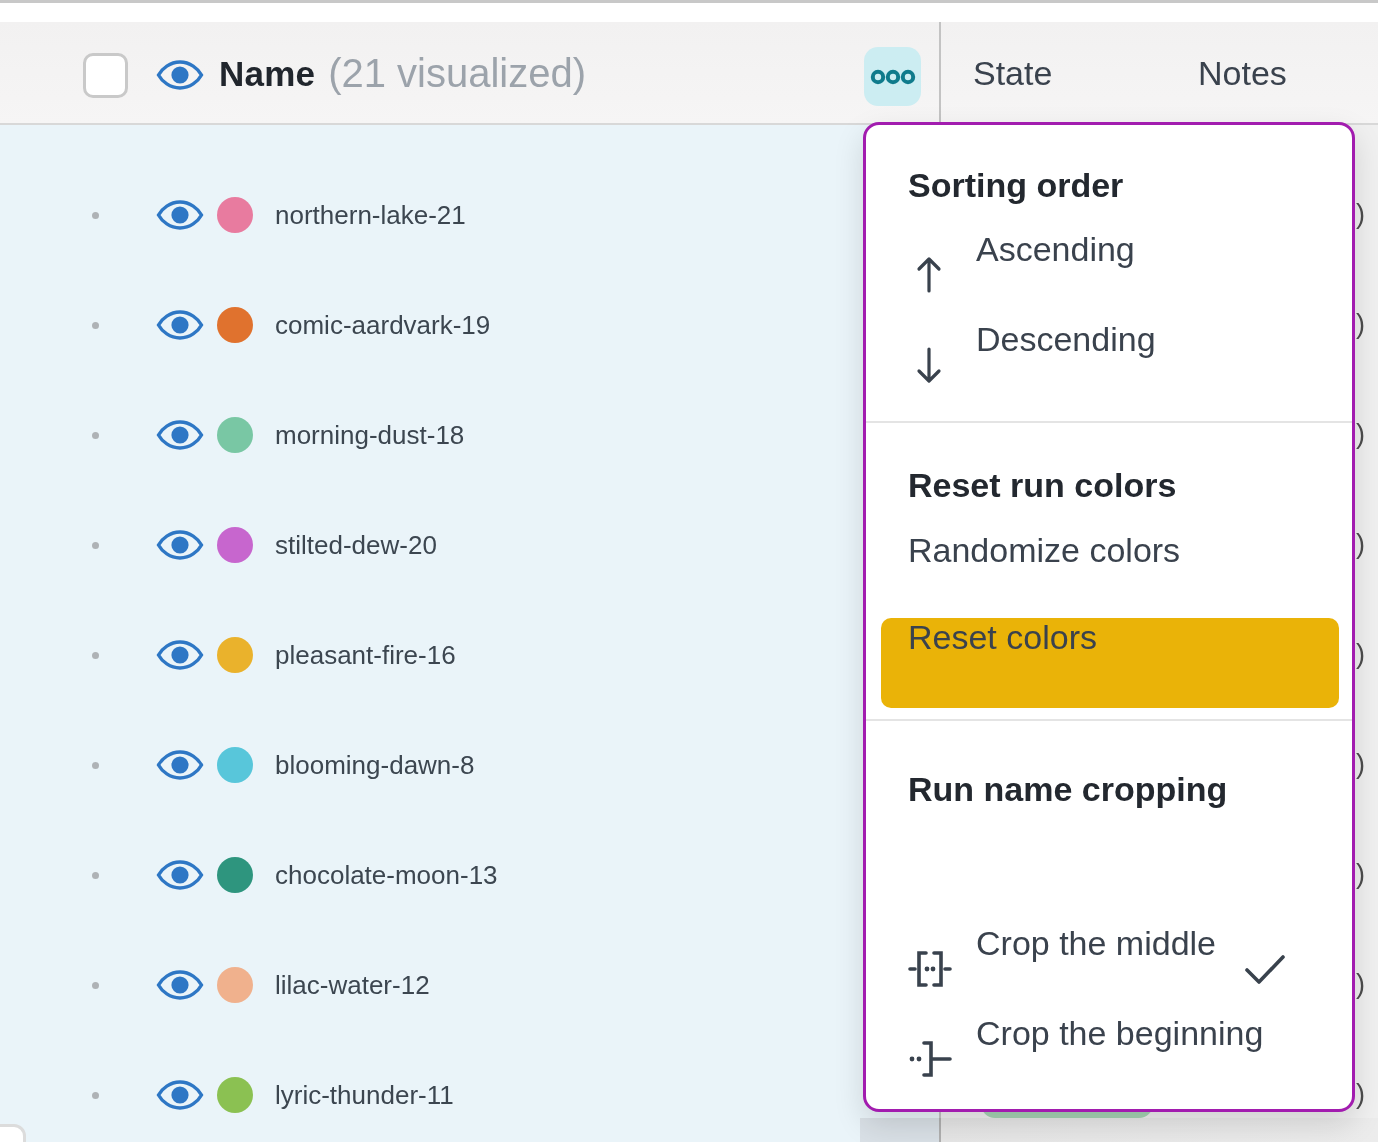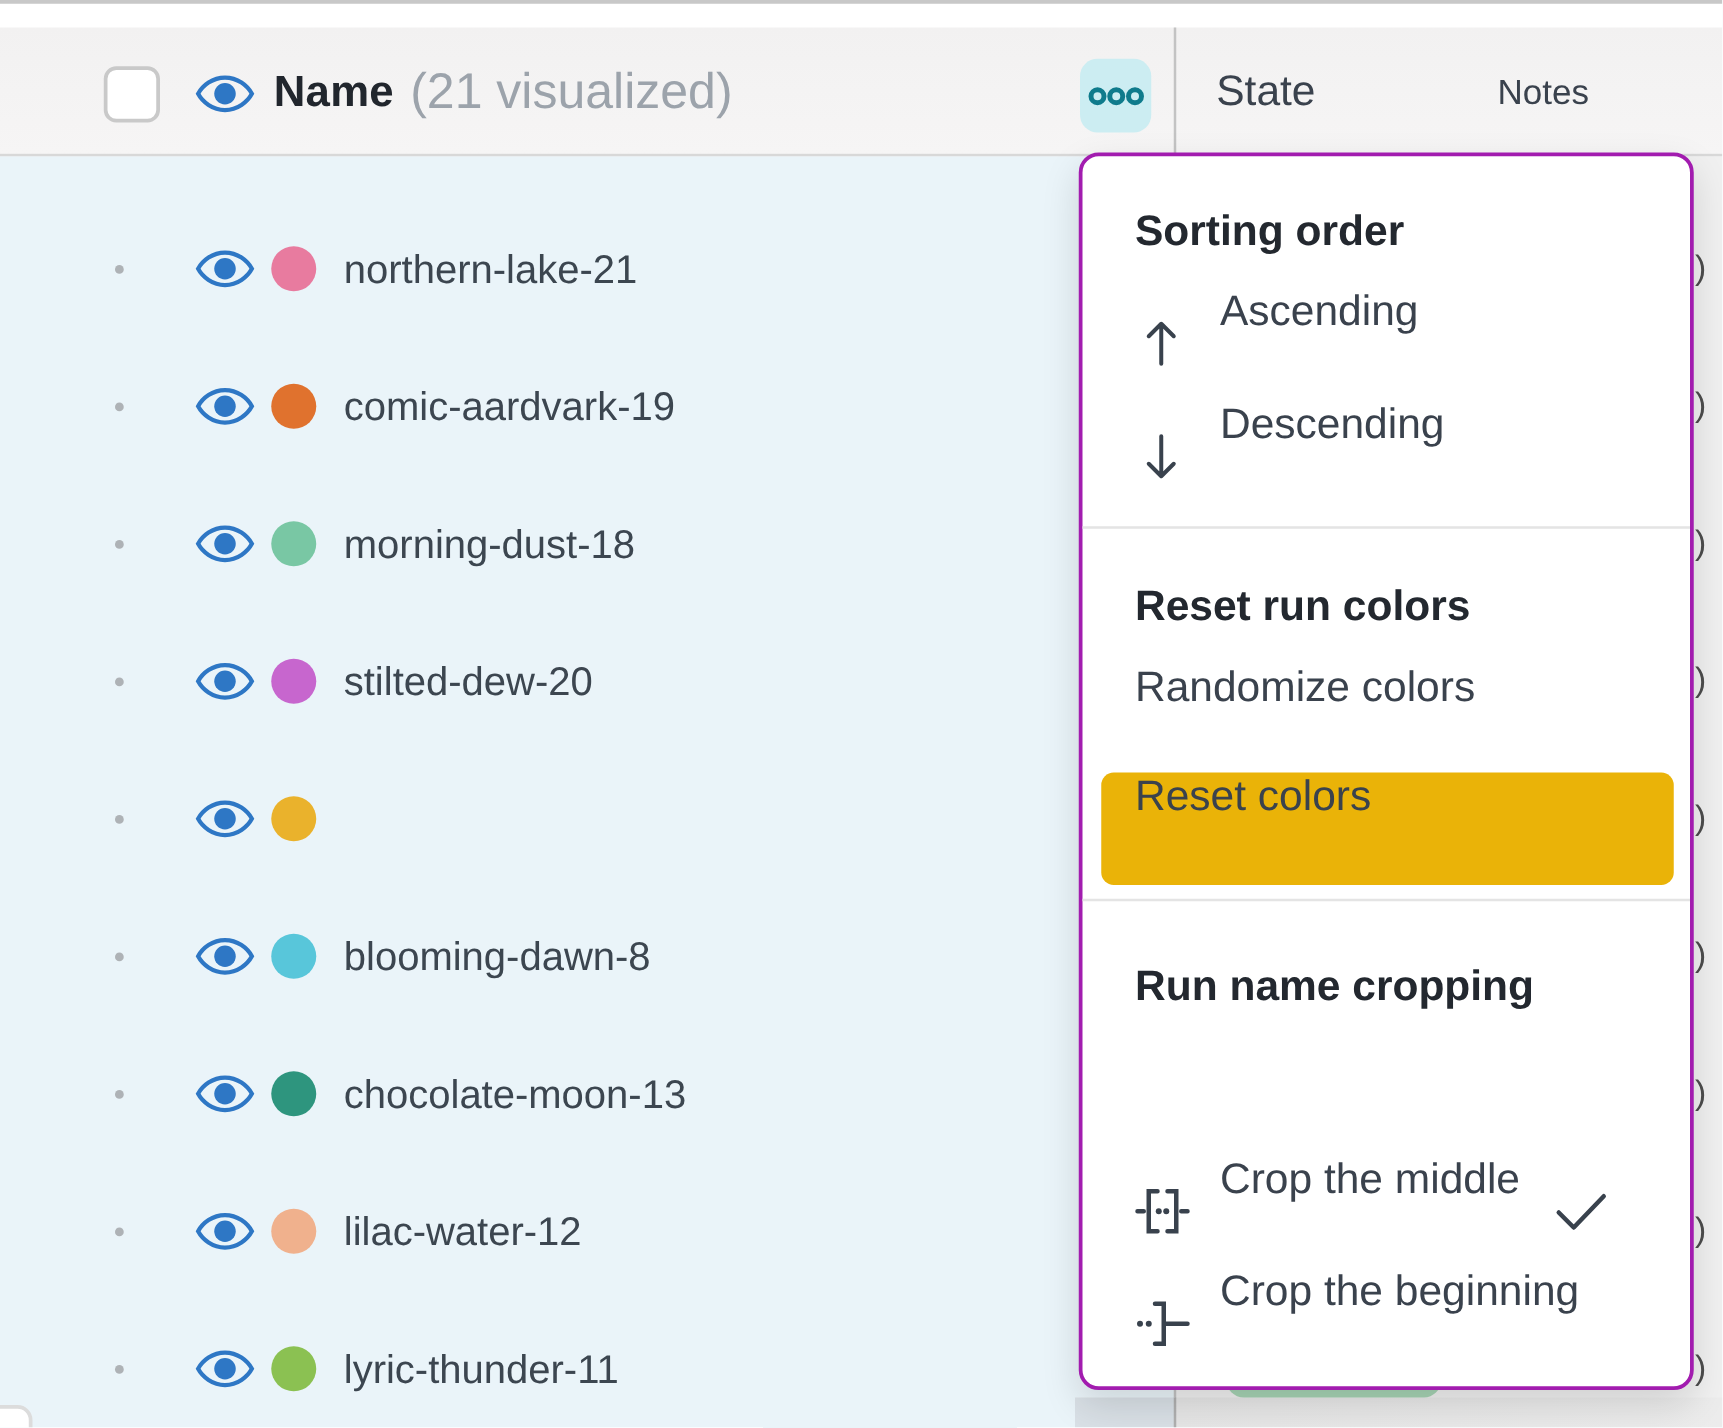--- a/index.html
+++ b/index.html
@@ -21,31 +21,31 @@
   }
   .hdr-eye{position:absolute;left:156px;top:33px;}
   .hdr-name{position:absolute;left:219px;top:0;height:103px;display:flex;align-items:center;gap:13px;}
   .name-label{font-size:35px;font-weight:600;color:#21262d;letter-spacing:.2px;}
   .viz-count{font-size:40px;font-weight:400;color:#9ca3ab;}
   .overflow-btn{
     position:absolute;left:864px;top:25px;width:57px;height:59px;border-radius:14px;
     background:#ccedf2;display:flex;align-items:center;justify-content:center;cursor:pointer;
   }
   .col-state{position:absolute;left:973px;top:0;height:103px;display:flex;align-items:center;font-size:34px;color:#3a424d;}
-  .col-notes{position:absolute;left:1198px;top:0;height:103px;display:flex;align-items:center;font-size:28px;color:#3a424d;}
+  .col-notes{position:absolute;left:1198px;top:0;height:103px;display:flex;align-items:center;font-size:34px;color:#3a424d;}
   
   .name-col-bg{position:absolute;left:0;top:125px;width:940px;height:1017px;background:#eaf4f9;}
   .right-col-bg{position:absolute;left:940px;top:125px;width:438px;height:1017px;background:#f0f0f0;}
   .v-divider{position:absolute;left:939px;top:22px;width:2px;height:1120px;background:#c3c3c3;z-index:1;}
   
   .run-row{position:absolute;left:0;width:860px;height:110px;display:flex;align-items:center;z-index:2;}
   .drag-dot{margin-left:92px;width:7px;height:7px;border-radius:50%;background:#aeb2b6;flex:none;}
   .row-eye{margin-left:57px;flex:none;display:flex;}
   .run-dot{margin-left:13px;width:36px;height:36px;border-radius:50%;flex:none;}
-  .run-name{margin-left:22px;font-size:32px;color:#3c4650;white-space:nowrap;}
+  .run-name{margin-left:22px;font-size:26px;color:#3c4650;white-space:nowrap;}
   
   .edge-frag{position:absolute;left:1356px;font-size:27px;color:#4c4c4c;z-index:2;}
   
   .strip-blue{position:absolute;left:860px;top:1118px;width:80px;height:24px;background:#d9e0e6;z-index:3;}
   .strip-gray{position:absolute;left:941px;top:1118px;width:437px;height:24px;background:linear-gradient(90deg,#e6e6e6,#ececec);z-index:3;}
   .strip-div{position:absolute;left:939px;top:1118px;width:2px;height:24px;background:#b0b0b0;z-index:4;}
   .corner-white{position:absolute;left:-12px;top:1124px;width:38px;height:34px;background:#ffffff;border:3px solid #dcdcdc;border-radius:12px;z-index:4;box-sizing:border-box;}
   .green-pill{position:absolute;left:981px;top:1088px;width:172px;height:30px;border-radius:14px;z-index:5;}
   
   .menu{
@@ -146,20 +146,21 @@
   </div>
   <div class="run-row" style="top:600px">
     <span class="drag-dot"></span>
     <span class="row-eye">
         <svg width="48" height="40" viewBox="0 0 48 40">
           <path d="M24 7 C14 7 6 13.5 2.5 20 C6 26.5 14 33 24 33 C34 33 42 26.5 45.5 20 C42 13.5 34 7 24 7 Z" fill="none" stroke="#2E77C5" stroke-width="3.4"></path>
           <circle cx="24" cy="20" r="8.6" fill="#2E77C5"></circle>
         </svg>
       </span>
     <span class="run-dot" style="background-color: rgb(234, 178, 44);"></span>
+    <span class="run-name">pleasant-fire-16</span>
   </div>
   <div class="run-row" style="top:710px">
     <span class="drag-dot"></span>
     <span class="row-eye">
         <svg width="48" height="40" viewBox="0 0 48 40">
           <path d="M24 7 C14 7 6 13.5 2.5 20 C6 26.5 14 33 24 33 C34 33 42 26.5 45.5 20 C42 13.5 34 7 24 7 Z" fill="none" stroke="#2E77C5" stroke-width="3.4"></path>
           <circle cx="24" cy="20" r="8.6" fill="#2E77C5"></circle>
         </svg>
       </span>
     <span class="run-dot" style="background-color: rgb(88, 198, 218);"></span>

